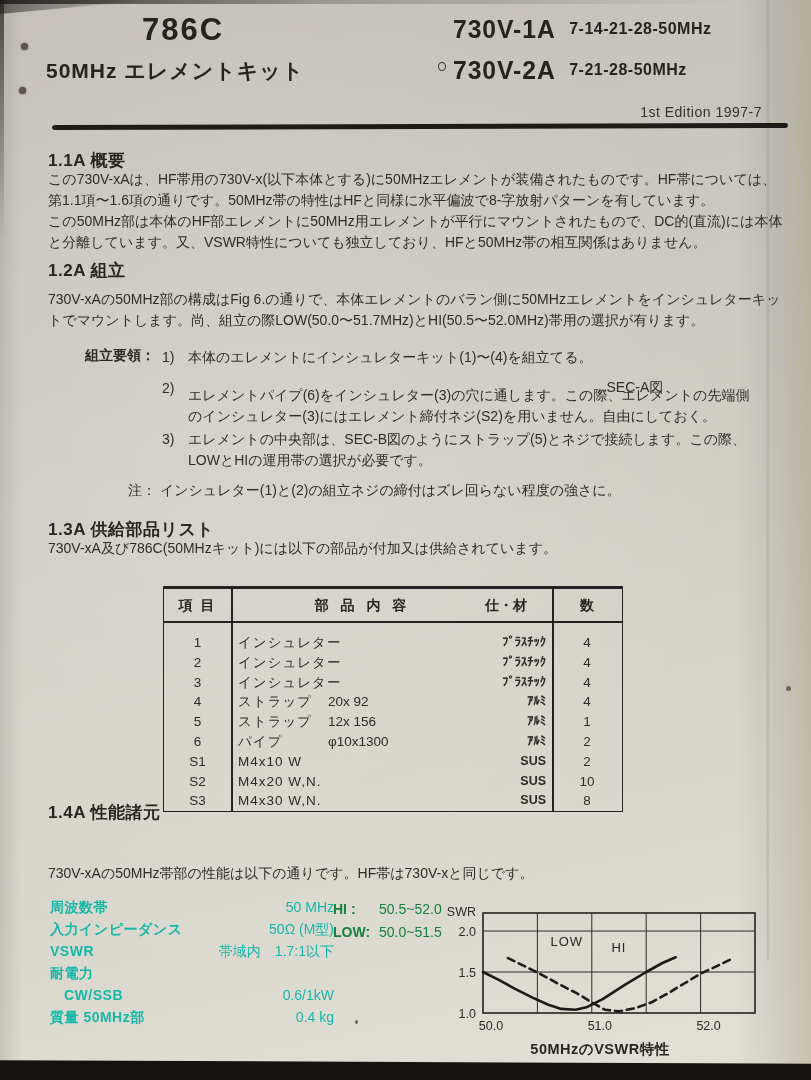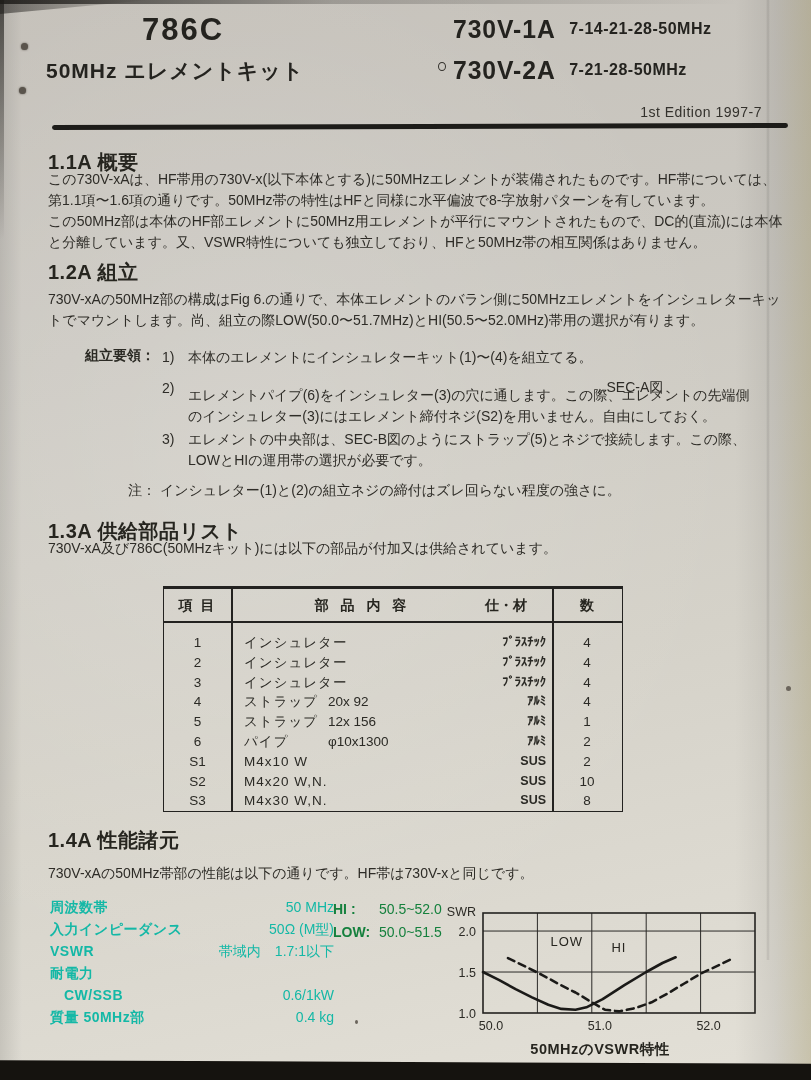--- a/index.html
+++ b/index.html
@@ -30,40 +30,40 @@
   .kit-name{position:absolute;left:46px;top:57px;font-size:21px;font-weight:bold;letter-spacing:1px;color:#24231f;}
   .model-row1{position:absolute;left:453px;top:14px;}
   .model-row2{position:absolute;left:453px;top:55px;}
   .model-name{font-size:26px;font-weight:bold;letter-spacing:1px;color:#24231f;display:inline-block;transform:scaleX(.95);transform-origin:left;}
   .model-bands{font-size:16px;font-weight:bold;letter-spacing:.5px;color:#24231f;margin-left:8px;vertical-align:4px;}
   .model-bullet{position:absolute;left:438px;top:62px;width:8px;height:9px;border:1.6px solid #34322d;border-radius:50%;}
   .edition{position:absolute;left:500px;top:104px;width:262px;text-align:right;font-size:14px;letter-spacing:.5px;color:#33312c;}
   .head-rule{position:absolute;left:52px;top:124px;width:736px;height:5px;background:#1d1c19;border-radius:3px;transform:rotate(-.15deg);}
 
   
-  .sec-head{position:absolute;font-size:20px;font-weight:bold;color:#26251f;letter-spacing:.5px;}
+  .sec-head{position:absolute;font-size:17px;font-weight:bold;color:#26251f;letter-spacing:.5px;}
   .para{position:absolute;font-size:14px;line-height:21px;color:#2e2c27;}
   .steps-label{position:absolute;left:85px;top:347px;font-size:14px;font-weight:bold;color:#2b2a24;}
   .step{position:absolute;display:flex;font-size:14px;line-height:21px;color:#2e2c27;}
   .step .no{width:26px;flex:none;}
   .note-line{position:absolute;left:128px;top:482px;font-size:14px;color:#2e2c27;}
 
   
   .ptable{position:absolute;left:163px;top:586px;width:460px;height:226px;
     border:1.5px solid #232220;border-top-width:3px;}
   .vline{position:absolute;top:0;bottom:0;width:1.5px;background:#232220;}
   .thead{position:absolute;left:0;right:0;top:0;height:34px;border-bottom:2px solid #232220;font-weight:bold;font-size:14px;color:#26251f;}
   .thead .h-item{position:absolute;left:0;width:67px;top:8px;text-align:center;letter-spacing:2px;}
   .thead .h-name{position:absolute;left:67px;width:263px;top:8px;text-align:center;letter-spacing:4px;}
   .thead .h-mat{position:absolute;left:298px;width:88px;top:8px;text-align:center;}
   .thead .h-qty{position:absolute;left:388px;width:70px;top:8px;text-align:center;}
   .tbody{position:absolute;left:0;right:0;top:36px;bottom:0;padding-top:8px;}
   .t-row{position:relative;height:19.8px;font-size:13.5px;line-height:19.8px;color:#2b2a25;}
   .t-row .c-item{position:absolute;left:0;width:67px;text-align:center;}
-  .t-row .c-name{position:absolute;left:80px;letter-spacing:1px;}
+  .t-row .c-name{position:absolute;left:74px;letter-spacing:1px;}
   .t-row .c-dims{position:absolute;left:164px;}
   .t-row .c-mat{position:absolute;left:288px;width:94px;text-align:right;font-size:12.5px;font-weight:bold;}
   .t-row .c-qty{position:absolute;left:388px;width:70px;text-align:center;}
 
   
   .specs{position:absolute;left:50px;top:899px;width:284px;}
   .spec-row{position:relative;height:22px;font-size:14px;color:#14b8a6;}
   .spec-row .lab{position:absolute;left:0;font-weight:bold;letter-spacing:.5px;}
   .spec-row.indent .lab{left:14px;font-weight:bold;}
   .spec-row .val{position:absolute;right:0;text-align:right;}
@@ -203,21 +203,21 @@
       <div class="t-row">
         <span class="c-item">S3</span>
           <span class="c-name">M4x30 W,N.</span>
           <span class="c-dims"></span>
           <span class="c-mat">SUS</span>
           <span class="c-qty">8</span>
       </div>
     </div>
   </div>
 
-  <div class="sec-head" style="left:48px;top:827px;">1.4A 性能諸元</div>
+  <div class="sec-head" style="left:48px;top:801px;">1.4A 性能諸元</div>
   <div class="para" style="left:48px;top:863px;width:742px;">730V-xAの50MHz帯部の性能は以下の通りです。HF帯は730V-xと同じです。</div>
 
   <div class="specs">
     <div class="spec-row">
       <span class="lab">周波数帯</span>
         <span class="val">50 MHz</span>
     </div>
     <div class="spec-row">
       <span class="lab">入力インピーダンス</span>
         <span class="val">50Ω (M型)</span>

